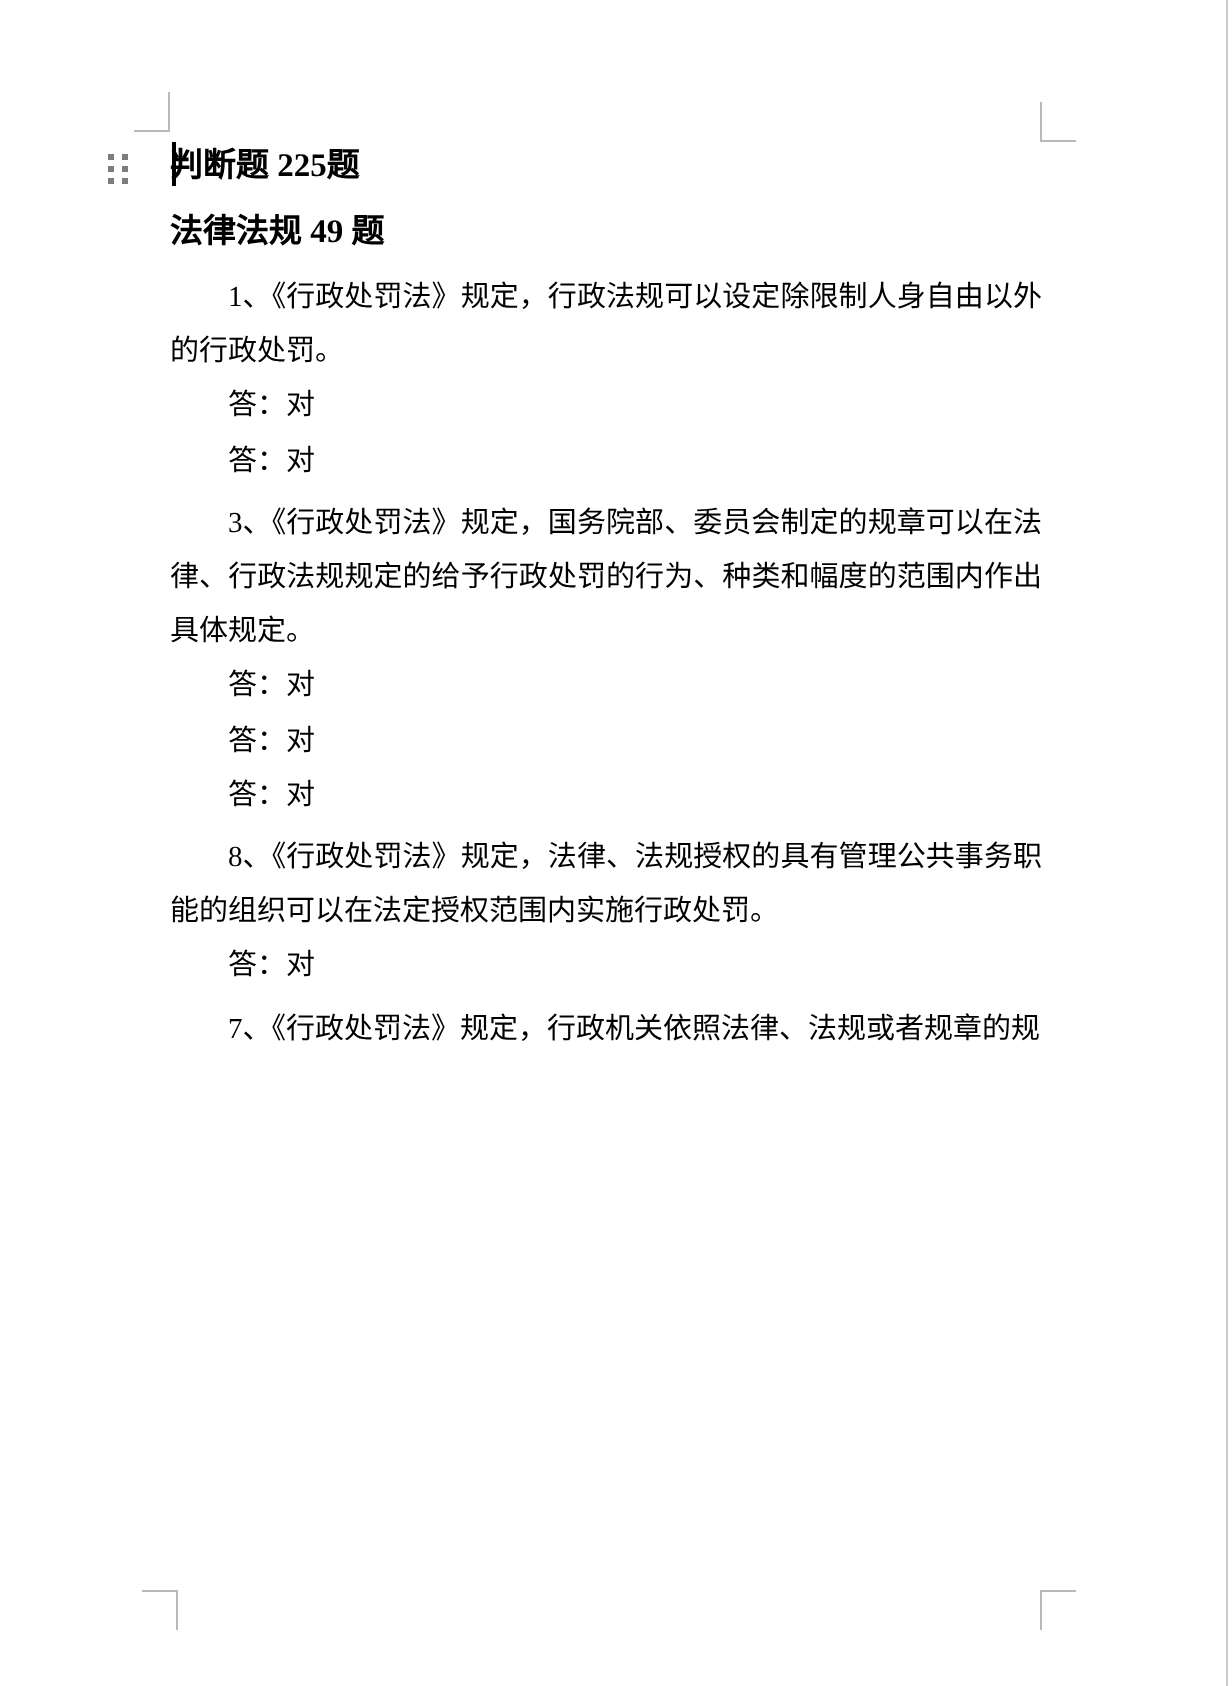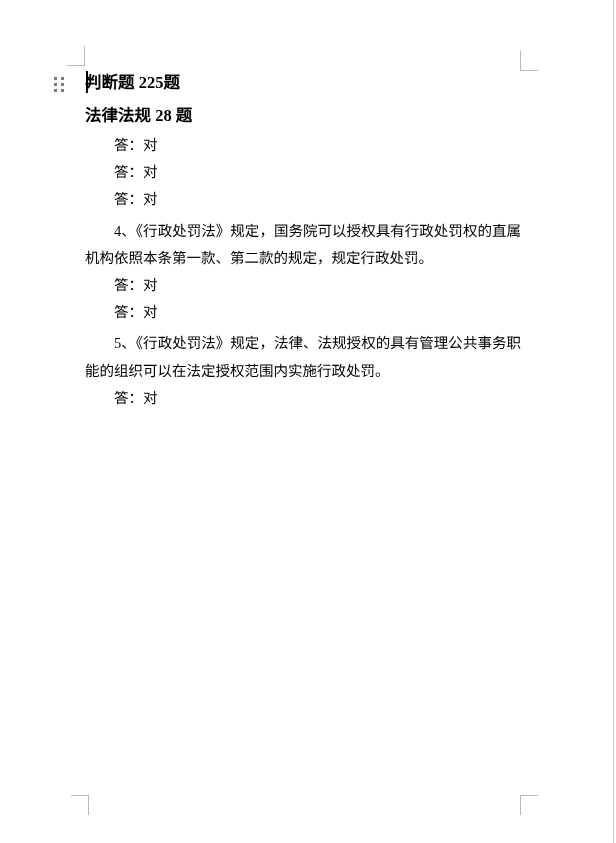--- a/index.html
+++ b/index.html
@@ -99,29 +99,31 @@
 <div class="crop br"></div>
 
 <div class="drag-handle">
   <span class="dot"></span>
 </div>
 
 <div class="caret"></div>
 
 <div class="content">
   <h1>判断题 225题</h1>
-  <h2>法律法规 28 题</h2>
+  <h2>法律法规 49 题</h2>
 
+  <p class="q">1、《行政处罚法》规定，行政法规可以设定除限制人身自由以外的行政处罚。</p>
+  <p class="a">答：对</p>
+
+  <p class="a">答：对</p>
+
+  <p class="q">3、《行政处罚法》规定，国务院部、委员会制定的规章可以在法律、行政法规规定的给予行政处罚的行为、种类和幅度的范围内作出具体规定。</p>
   <p class="a">答：对</p>
 
   <p class="a">答：对</p>
 
   <p class="a">答：对</p>
 
-  <p class="q">4、《行政处罚法》规定，国务院可以授权具有行政处罚权的直属机构依照本条第一款、第二款的规定，规定行政处罚。</p>
+  <p class="q">8、《行政处罚法》规定，法律、法规授权的具有管理公共事务职能的组织可以在法定授权范围内实施行政处罚。</p>
   <p class="a">答：对</p>
 
-  <p class="a">答：对</p>
-
-  <p class="q">5、《行政处罚法》规定，法律、法规授权的具有管理公共事务职能的组织可以在法定授权范围内实施行政处罚。</p>
-  <p class="a">答：对</p>
-
+  <p class="q">7、《行政处罚法》规定，行政机关依照法律、法规或者规章的规</p>
 </div>
 
 </body></html>

